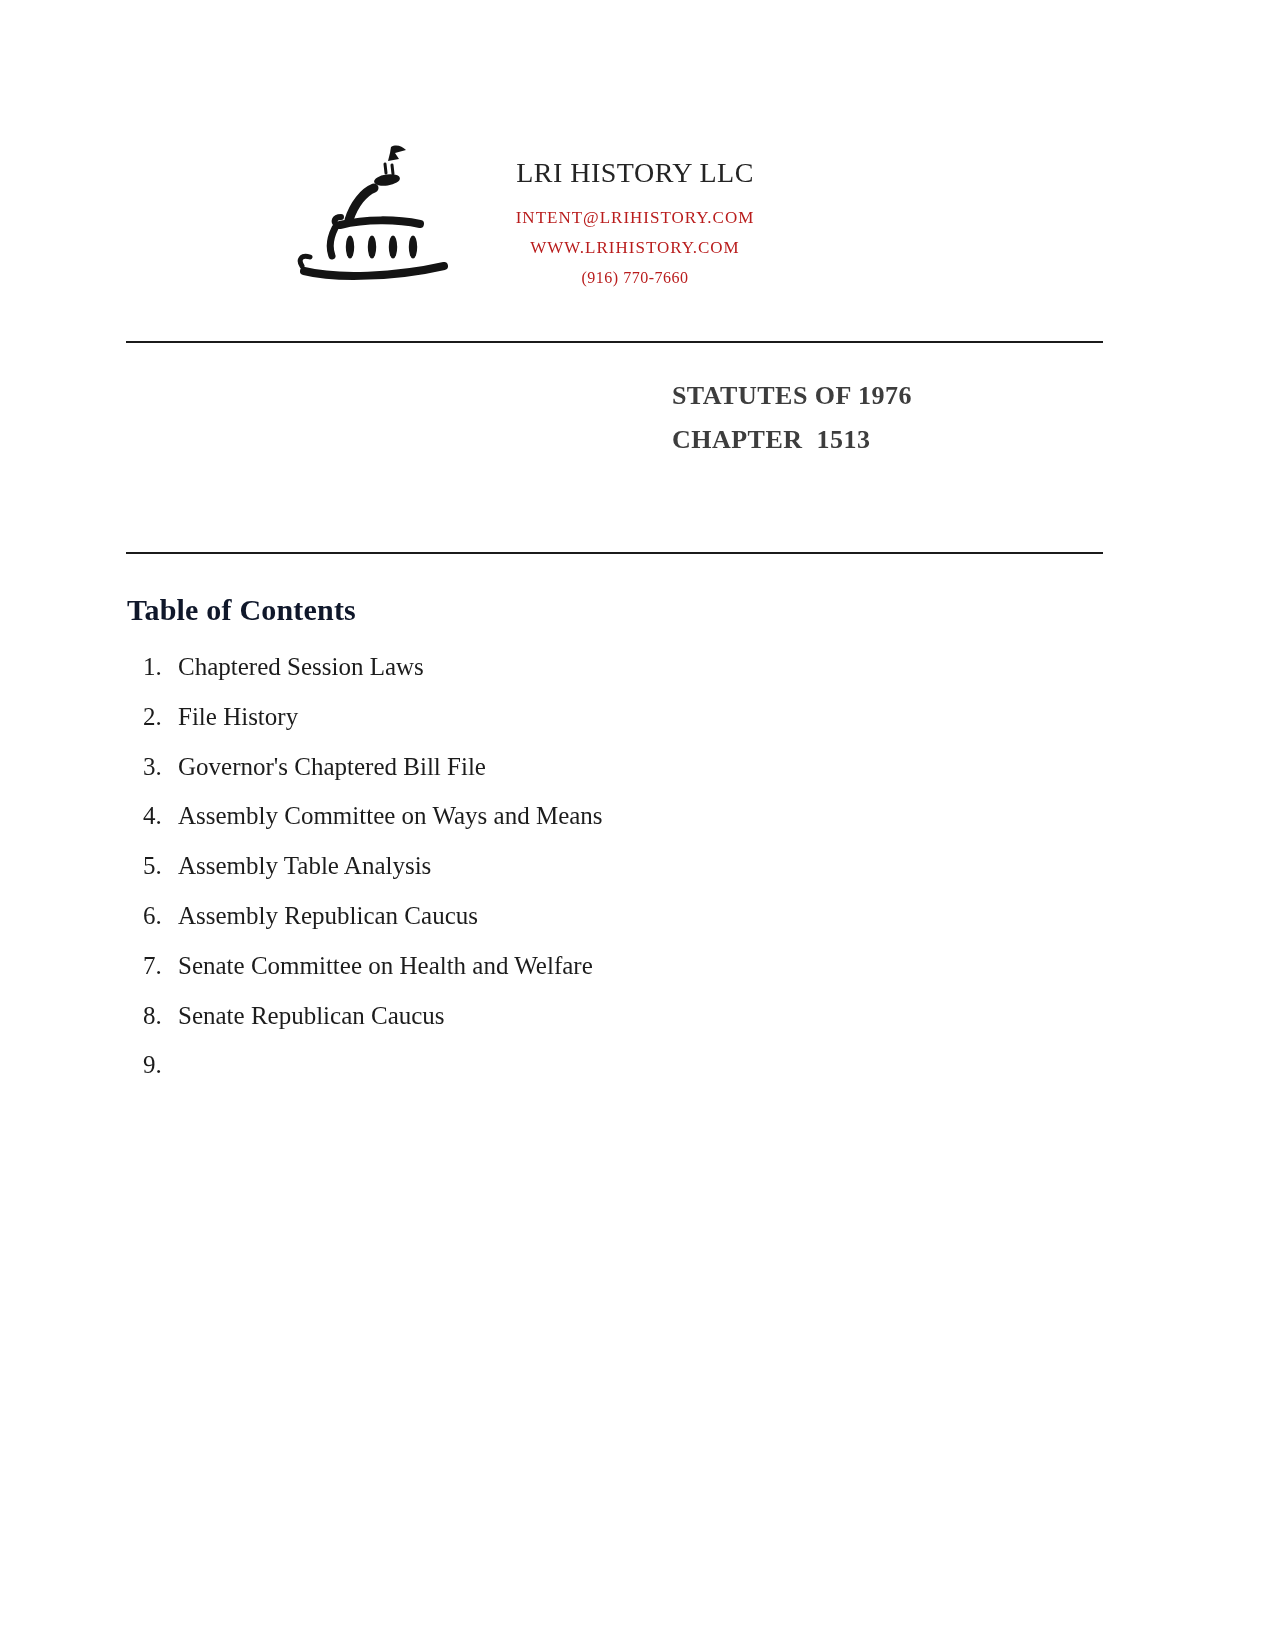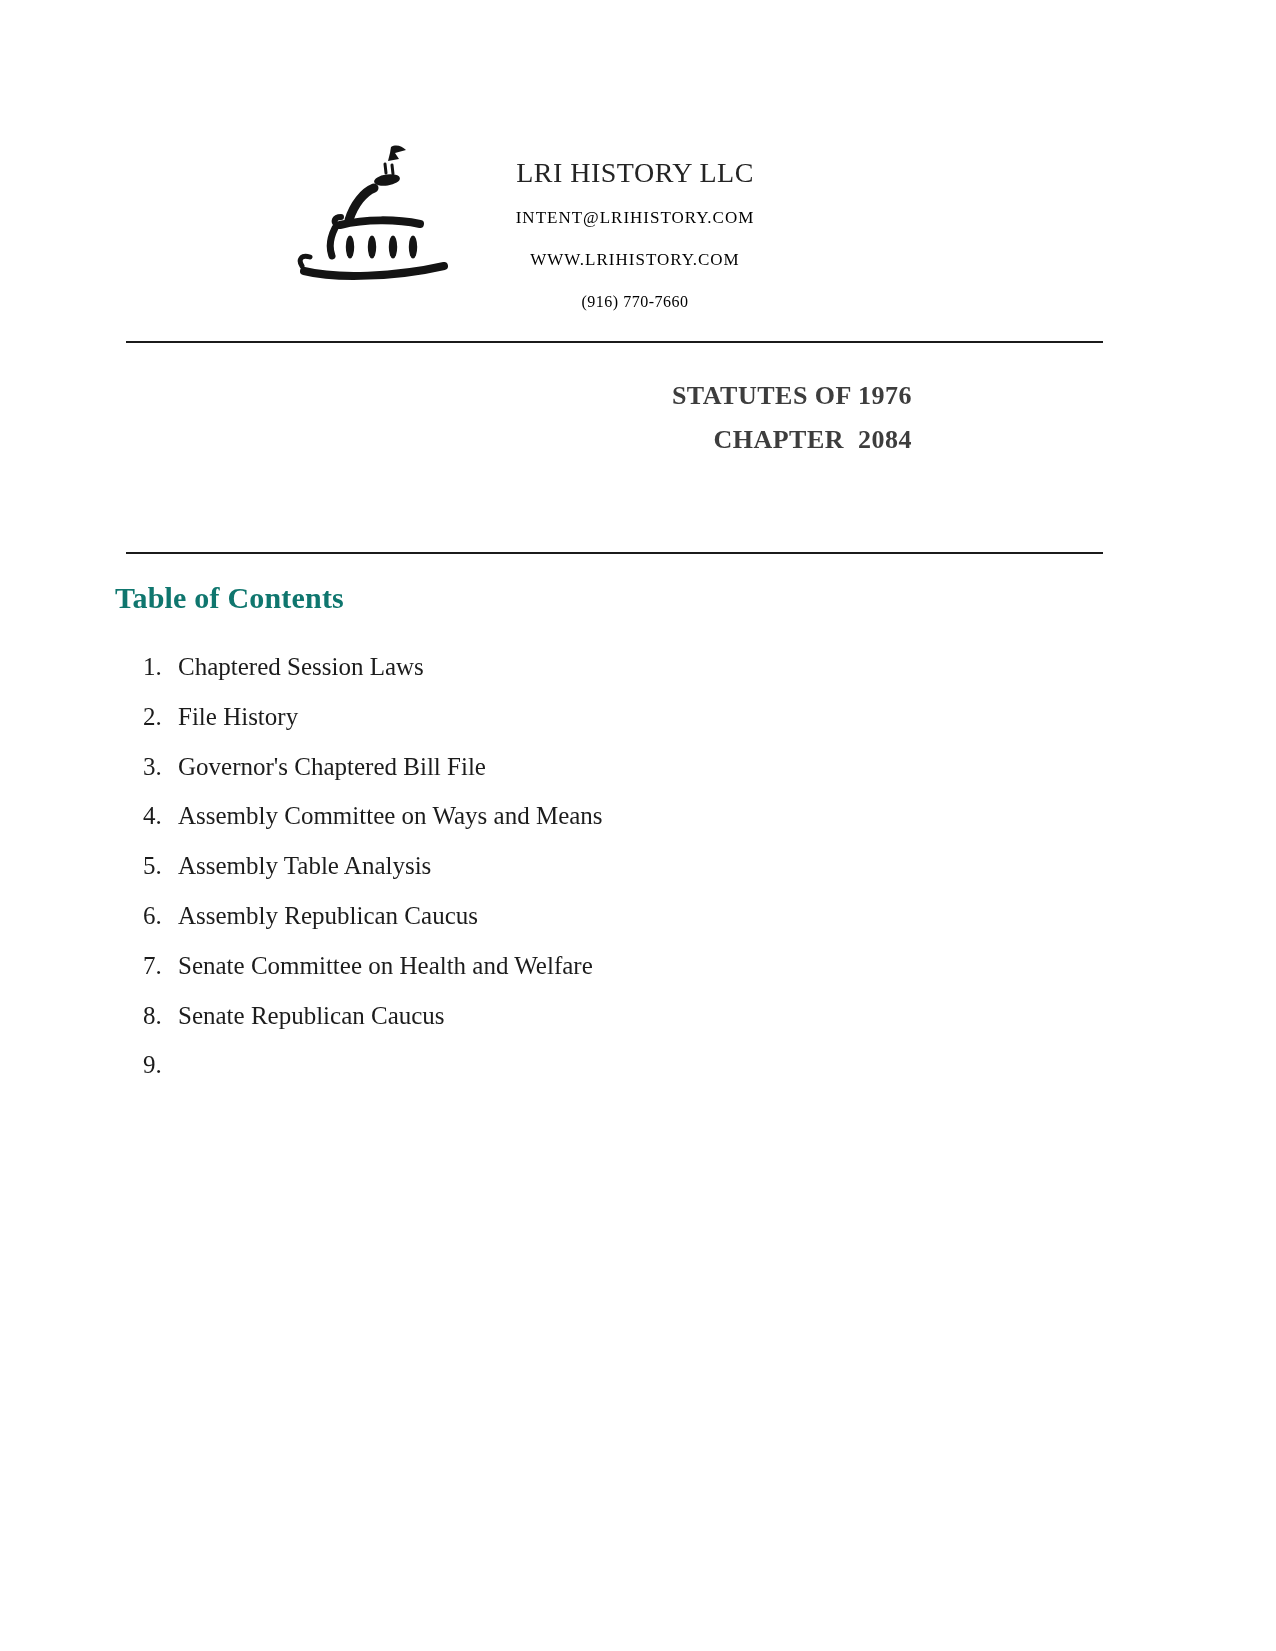--- a/index.html
+++ b/index.html
@@ -39,22 +39,21 @@
     font-size: 28px;
     line-height: 34px;
     letter-spacing: 0.5px;
     color: #242424;
   }
   .contact-block { margin-top: 13px; }
   .contact-line {
     font-size: 17px;
     line-height: 30px;
     letter-spacing: 1px;
-    color: #000000;
-    margin-top: 12px;
+    color: #b91c1c;
   }
   .contact-line.phone {
     font-size: 16px;
     letter-spacing: 0.5px;
   }
 
   
   .rule {
     position: absolute;
     left: 126px;
@@ -63,41 +62,41 @@
     background: #1b1b1b;
   }
   .rule-top { top: 341px; }
   .rule-bottom { top: 552px; }
 
   
   .ref-block {
     position: absolute;
     top: 374px;
     right: 236px;
-    text-align: right;
+    text-align: left;
     font-weight: 700;
     font-size: 26px;
     line-height: 44px;
     letter-spacing: 0.5px;
     color: #3d3d3d;
     margin-left: 26px;
   }
   .ref-line { white-space: pre; }
 
   
   .toc-heading {
     position: absolute;
     left: 115px;
     top: 580px;
-    margin: 0;
+    margin: 12px;
     font-size: 30px;
     line-height: 36px;
     font-weight: 700;
     letter-spacing: 0.2px;
-    color: #0f766e;
+    color: #0f172a;
   }
   .toc-list {
     position: absolute;
     left: 143px;
     top: 642px;
     margin: 0;
     padding: 0;
     list-style: none;
   }
   .toc-item {
@@ -156,21 +155,21 @@
       <div class="contact-line">INTENT@LRIHISTORY.COM</div>
       <div class="contact-line">WWW.LRIHISTORY.COM</div>
       <div class="contact-line phone">(916) 770-7660</div>
     </div>
   </div>
 
   <div class="rule rule-top"></div>
 
   <div class="ref-block">
     <div class="ref-line">STATUTES OF 1976</div>
-    <div class="ref-line">CHAPTER  2084</div>
+    <div class="ref-line">CHAPTER  1513</div>
   </div>
 
   <div class="rule rule-bottom"></div>
 
   <h1 class="toc-heading">Table of Contents</h1>
 
   <ol class="toc-list">
     <li class="toc-item">
       <span class="toc-num">1.</span>
       <span class="toc-label">Chaptered Session Laws</span>

